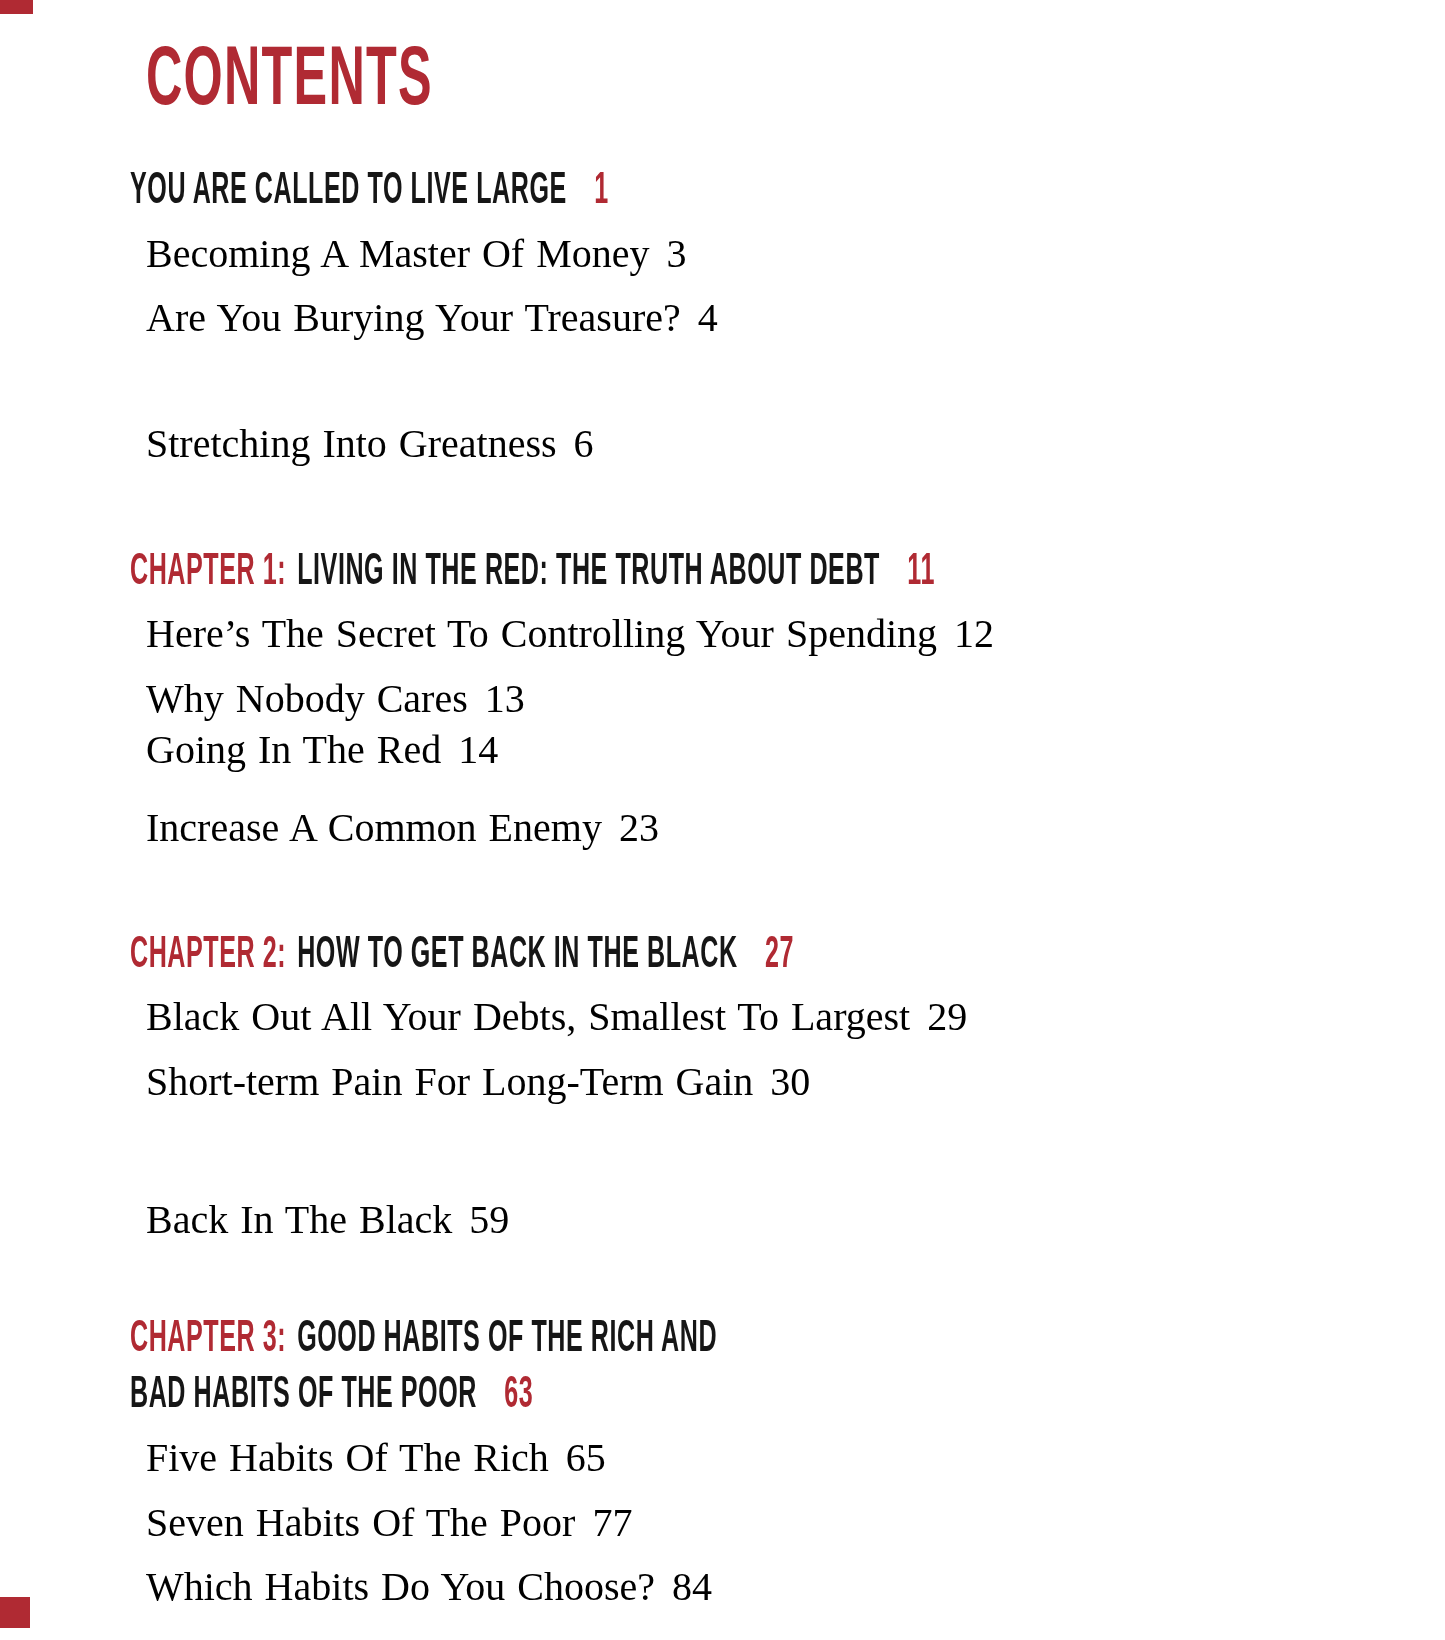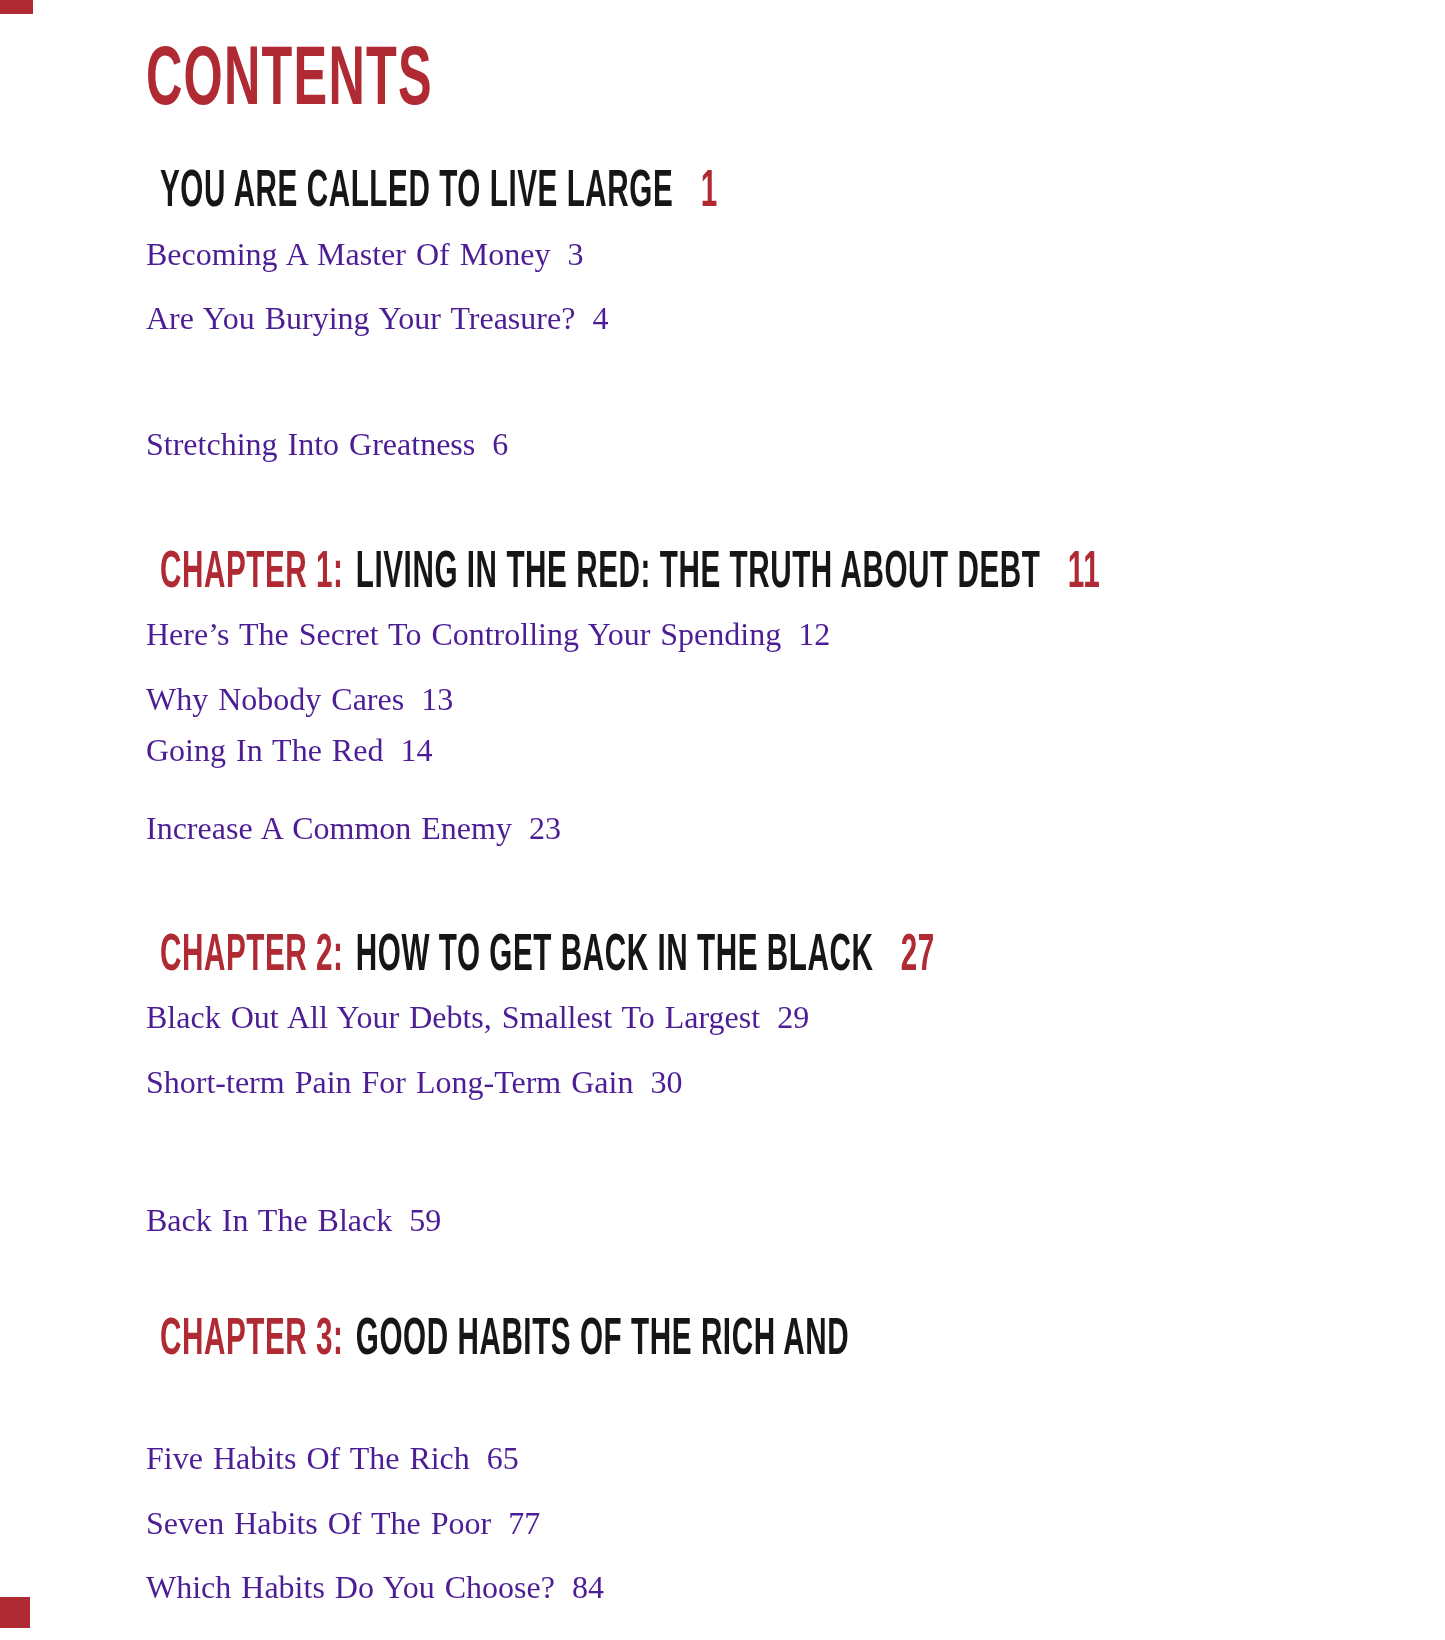--- a/index.html
+++ b/index.html
@@ -30,45 +30,45 @@
   .contents-title .squeeze{
     display:inline-block;
     transform:scaleX(0.60);
     transform-origin:left top;
     letter-spacing:2px;
   }
 
   
   .heading-line{
     position:absolute;
-    left:160px;
-    font-size:52px;
+    left:130px;
+    font-size:44px;
     line-height:48px;
     font-weight:bold;
     color:#161616;
     white-space:nowrap;
   }
   .heading-line .squeeze{
     display:inline-block;
     transform:scaleX(0.57);
     transform-origin:left top;
     letter-spacing:1px;
   }
   .red{color:#b02a33;}
   .chapter-label{margin-right:6px;}
   .heading-page{margin-left:48px;}
 
   
   .serif-line{
     position:absolute;
     left:146px;
     font-family:"Liberation Serif", serif;
-    font-size:32px;
+    font-size:40px;
     line-height:40px;
-    color:#4c1d95;
+    color:#000000;
     white-space:nowrap;
     word-spacing:2px;
   }
   .entry-page{margin-left:17px;}
 </style>
 </head>
 <body>
 
 <div class="page">
 
@@ -128,20 +128,25 @@
   <div class="serif-line" style="top:1200px">
     <span>Back In The Black</span><span class="entry-page">59</span>
   </div>
 
   <div class="heading-line" style="top:1312px">
     <span class="squeeze">
       <span class="red chapter-label">CHAPTER 3:</span>
       <span>GOOD HABITS OF THE RICH AND</span>
     </span>
   </div>
+  <div class="heading-line" style="top:1368px">
+    <span class="squeeze">
+      <span>BAD HABITS OF THE POOR</span><span class="red heading-page">63</span>
+    </span>
+  </div>
   <div class="serif-line" style="top:1438px">
     <span>Five Habits Of The Rich</span><span class="entry-page">65</span>
   </div>
   <div class="serif-line" style="top:1503px">
     <span>Seven Habits Of The Poor</span><span class="entry-page">77</span>
   </div>
   <div class="serif-line" style="top:1567px">
     <span>Which Habits Do You Choose?</span><span class="entry-page">84</span>
   </div>
 

